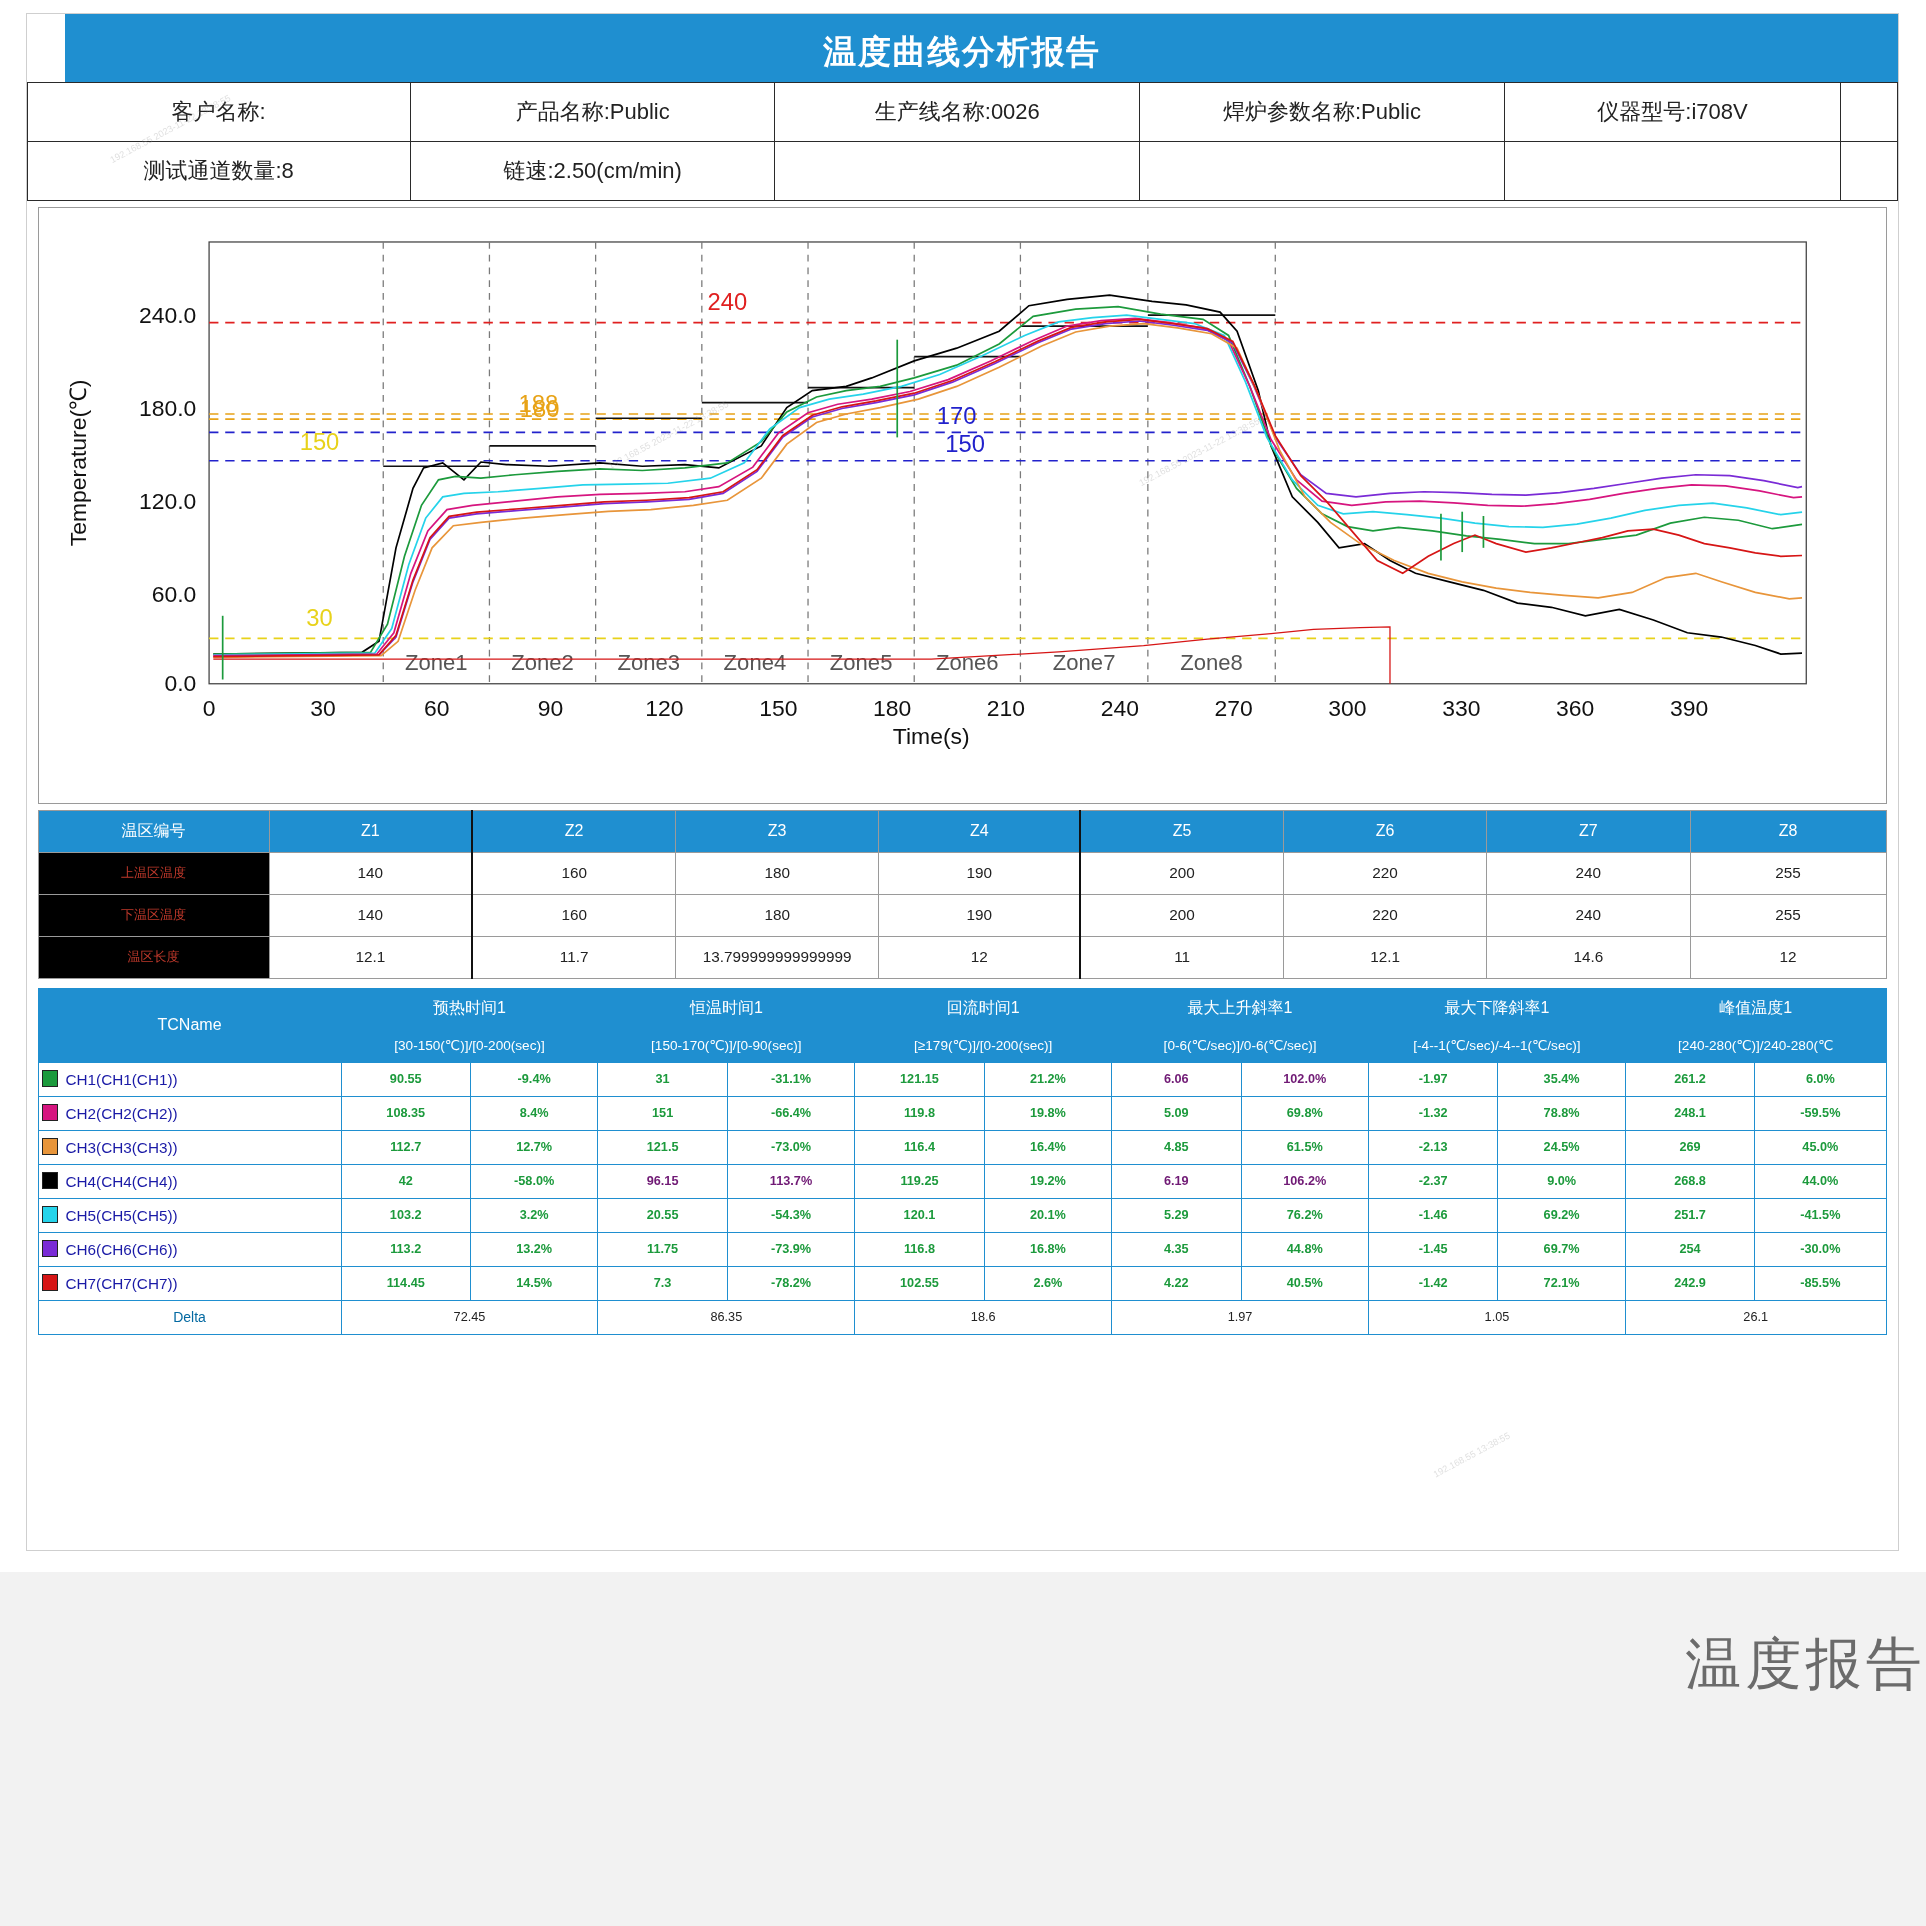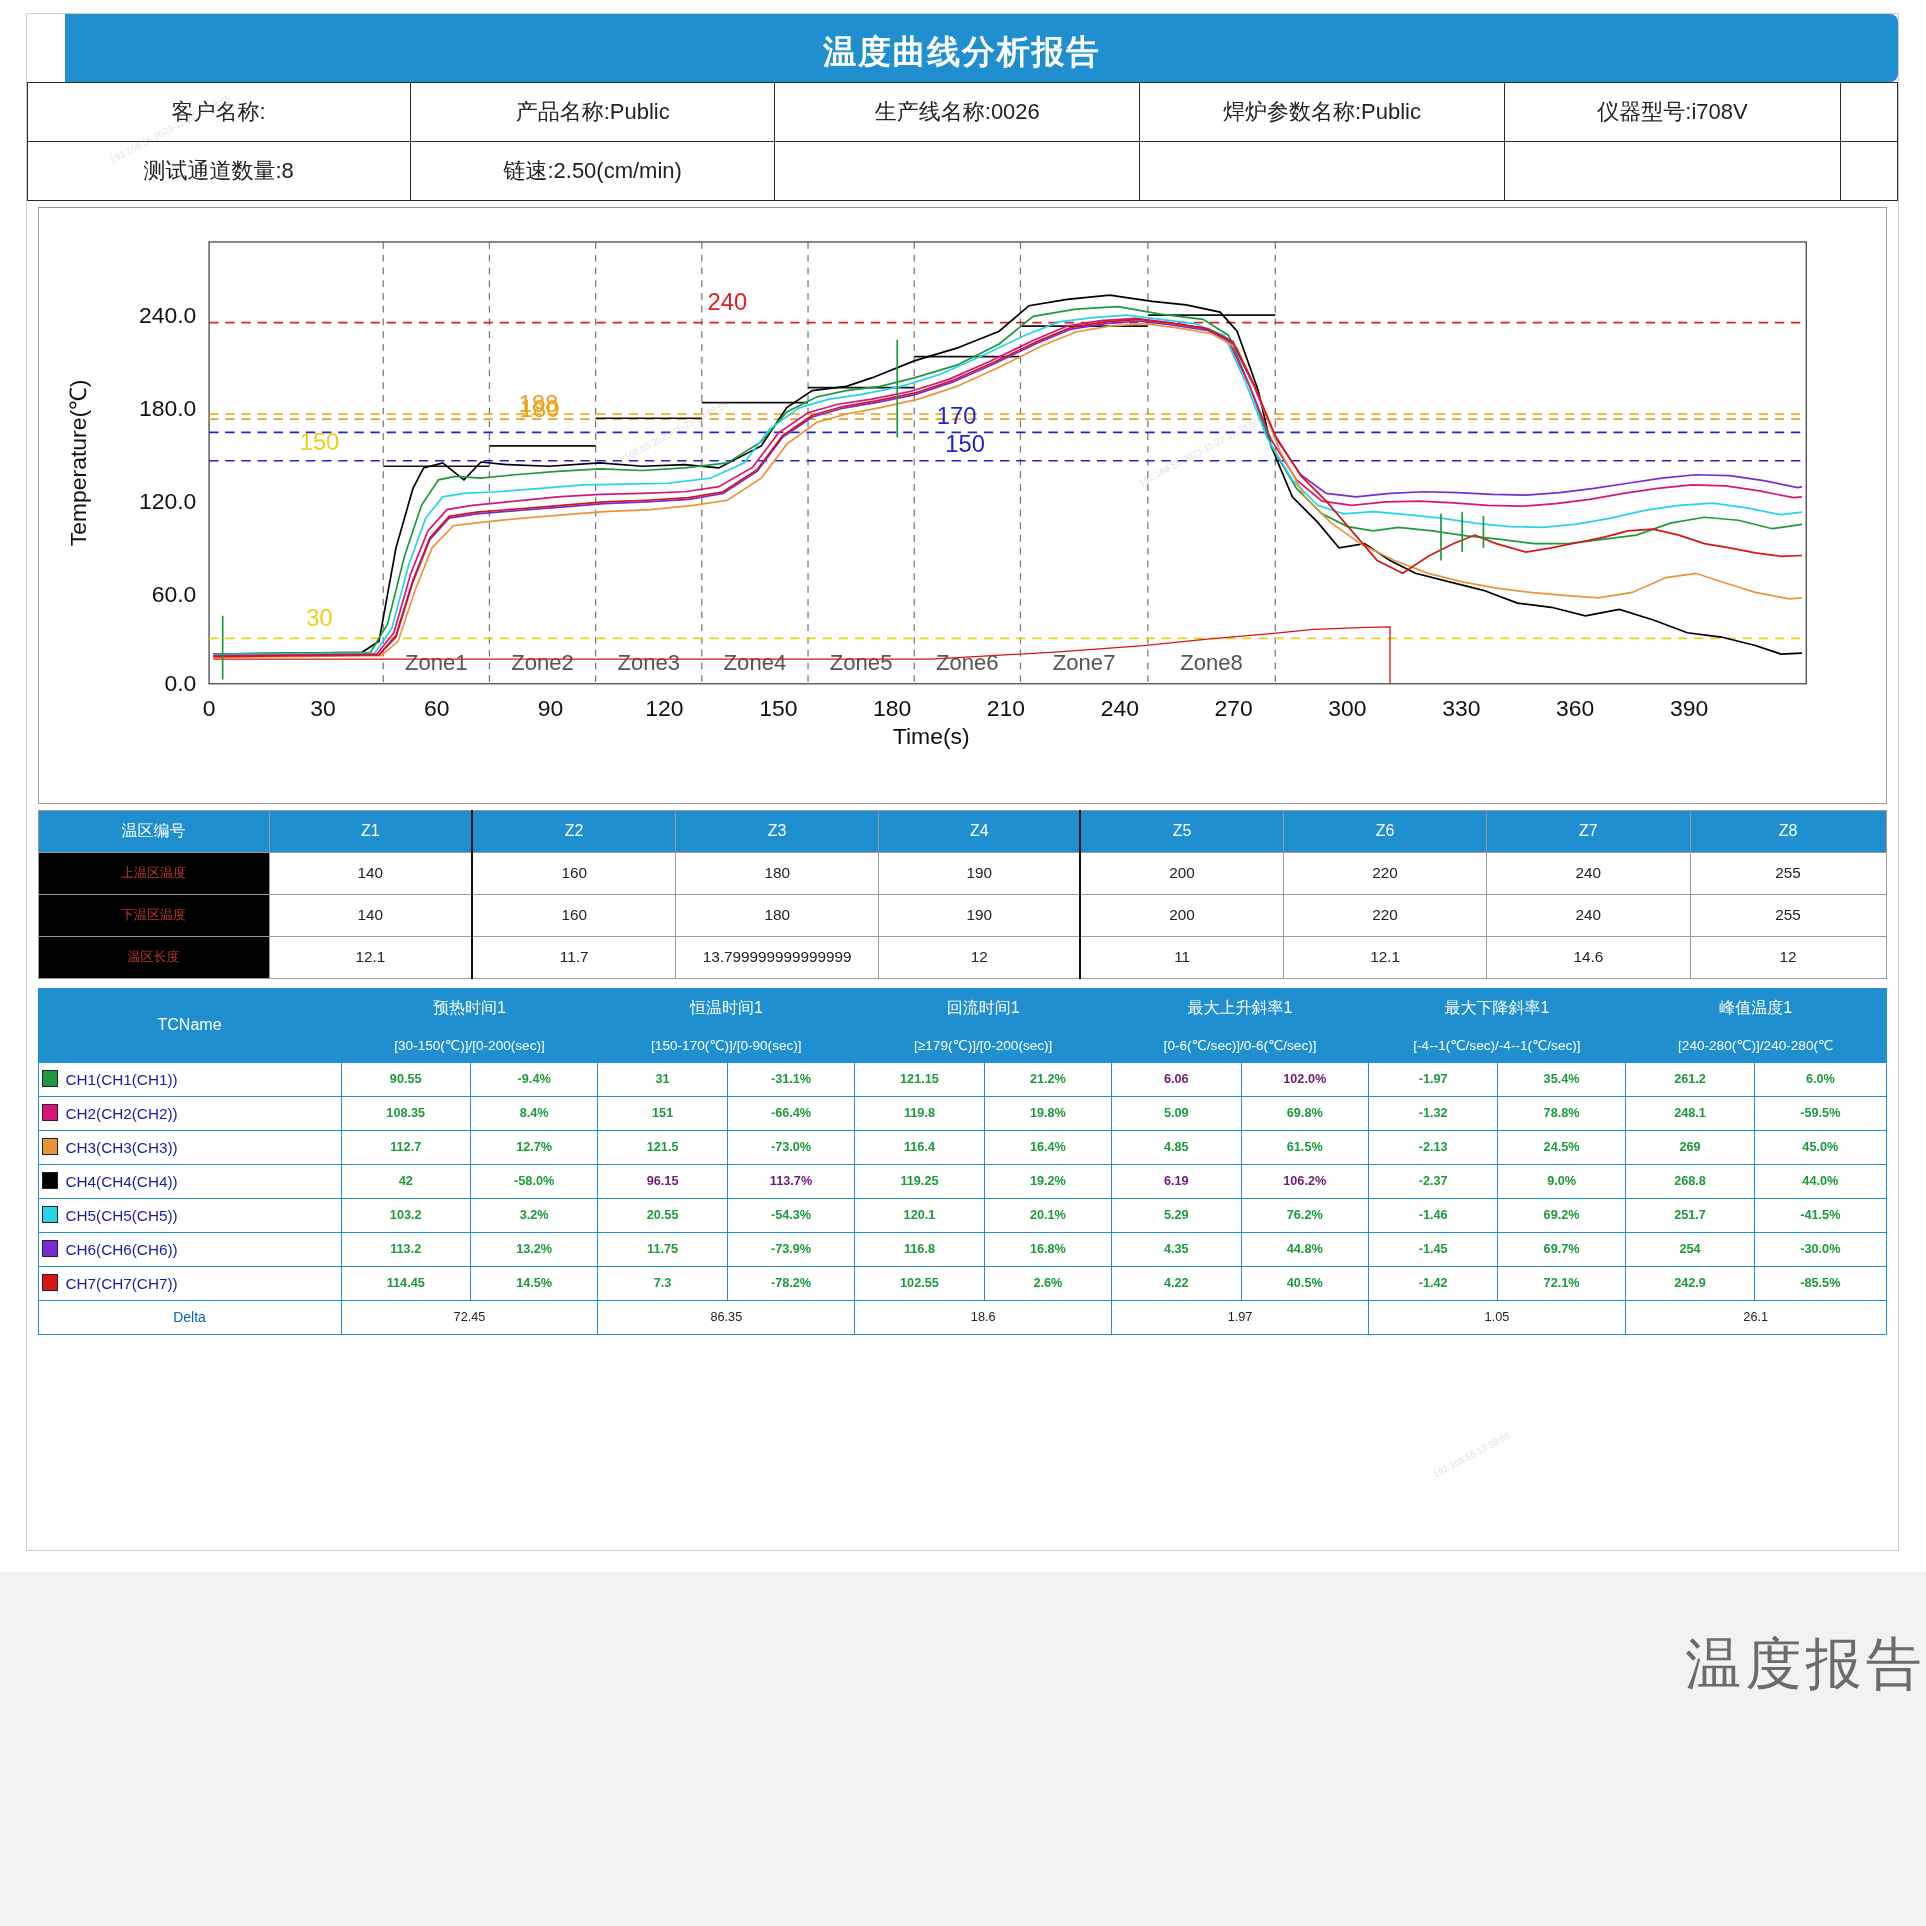--- a/index.html
+++ b/index.html
@@ -6,21 +6,21 @@
   body{
     width:1926px;height:1926px;background:#ffffff;
     font-family:"Liberation Sans","DejaVu Sans",sans-serif;
     -webkit-font-smoothing:antialiased;
   }
   .page{position:relative;width:1926px;height:1926px;background:#f2f2f2;}
   .sheet{position:absolute;left:0;top:0;width:1926px;height:1572px;background:#ffffff;}
   .inner{position:absolute;left:25.5px;top:12.7px;width:1873px;height:1538px;background:#ffffff;border:1.3px solid #cfcfcf;box-sizing:border-box;}
 
   
-  .titlebar{position:relative;height:68px;background:#1f8fd0;border-radius:8px;}
+  .titlebar{position:relative;height:68px;background:#1f8fd0;}
   .titlebar .t{
     position:absolute;left:0;right:0;top:16px;text-align:center;
     color:#ffffff;font-size:33px;font-weight:bold;letter-spacing:1.7px;
   }
   .titlebar .leftpad{position:absolute;left:0;top:0;width:38px;height:68px;background:#ffffff;}
 
   
   table{border-collapse:collapse;}
   .hdr{width:100%;table-layout:fixed;}
   .hdr td{

